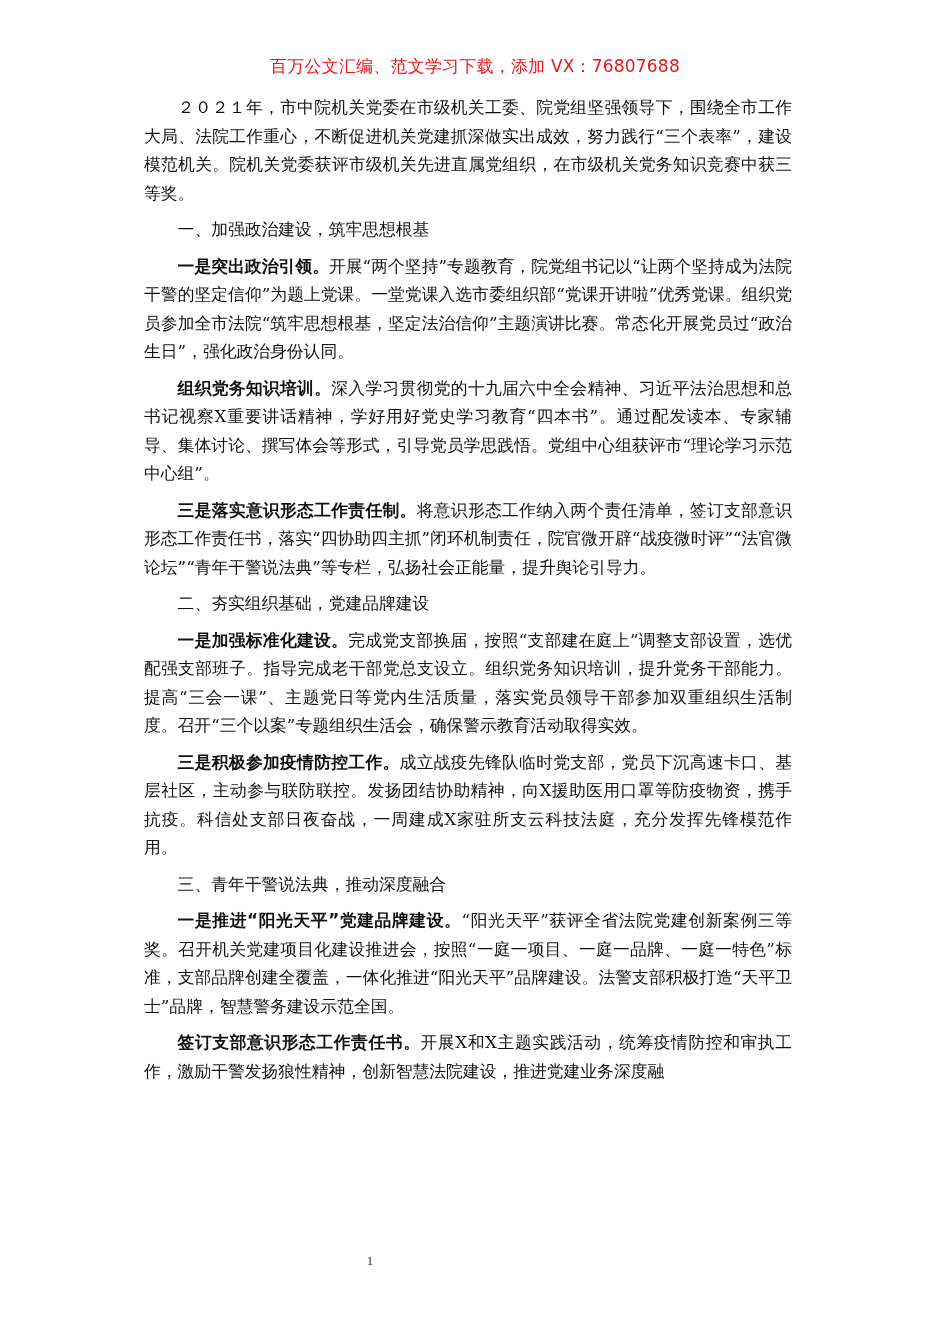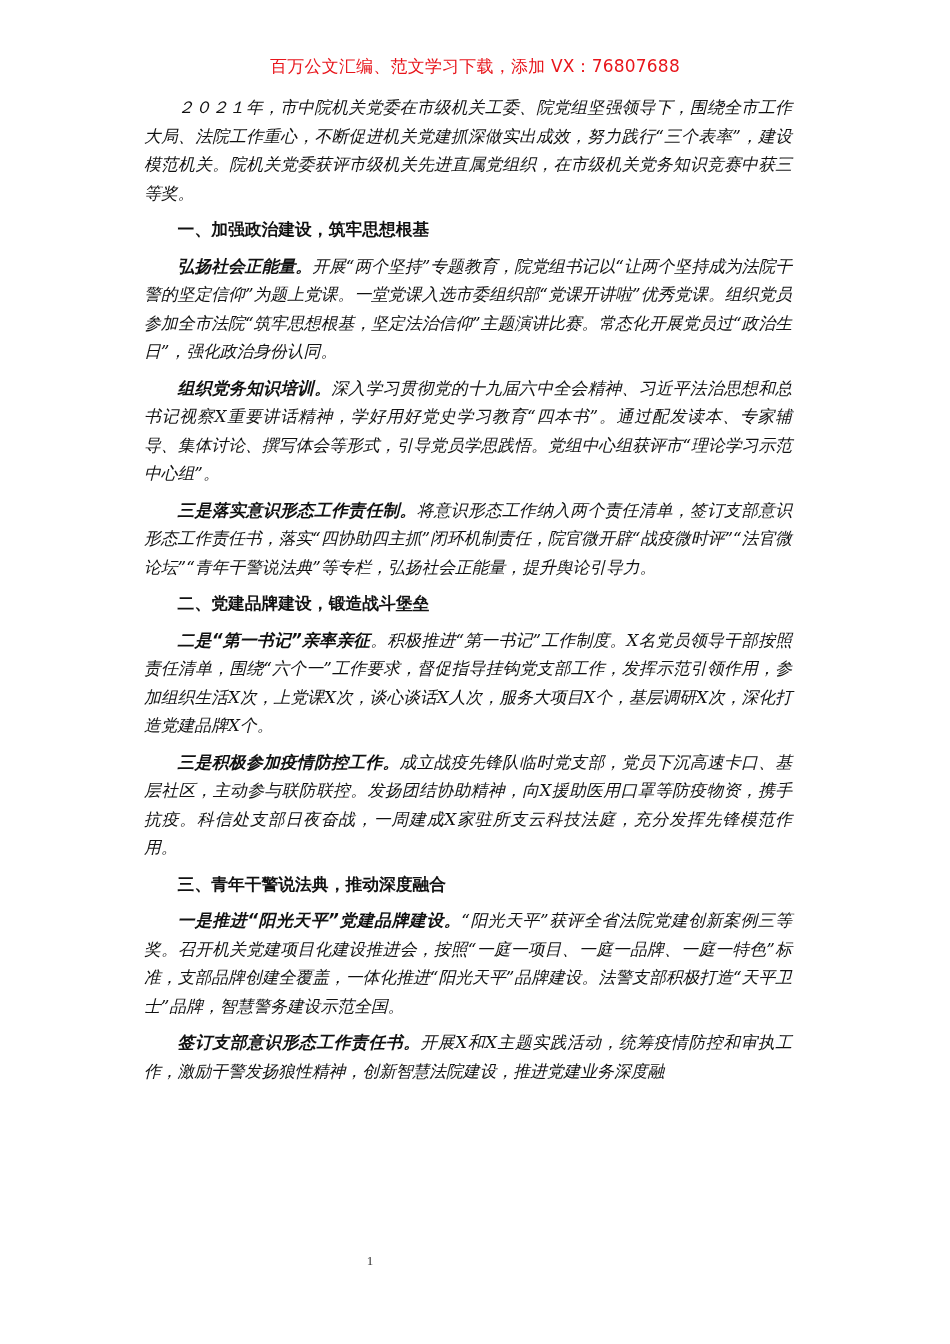--- a/index.html
+++ b/index.html
@@ -9,47 +9,47 @@
       position: absolute; left: 0; top: 46px; width: 950px; text-align: center;
       color: #e8151b; font-family: "DejaVu Sans", "Liberation Sans", sans-serif;
       font-size: 17px; line-height: 26px; letter-spacing: 0.2px;
     }
     .content {
       position: absolute; left: 144px; top: 86px; width: 664px;
       font-family: "DejaVu Serif", "Liberation Serif", serif;
       font-size: 16.8px; color: #111; line-height: 28.5px;
       text-align: justify;
     }
-    .para { margin: 0 16px 8px 0; text-indent: 2em; text-align: justify; font-style: italic; }
-    .heading { margin: 0 0 8px 0; text-indent: 2em; font-family: "DejaVu Sans", "Liberation Sans", sans-serif; font-weight: bold; }
+    .para { margin: 0 16px 8px 0; text-indent: 2em; text-align: justify; }
+    .heading { margin: 0 0 8px 0; text-indent: 2em; font-family: "DejaVu Sans", "Liberation Sans", sans-serif; font-weight: normal; }
     .lead { font-family: "DejaVu Sans", "Liberation Sans", sans-serif; font-weight: bold; }
     .page-number {
       position: absolute; left: 360px; top: 1246px; width: 20px; text-align: center;
       font-family: "Liberation Serif", serif; font-size: 13px; color: #333;
     }
   </style>
 </head>
 <body>
 
 <div class="page">
   <div class="watermark">百万公文汇编、范文学习下载，添加 VX：76807688</div>
 
   <div class="content">
     <p class="para">２０２１年，市中院机关党委在市级机关工委、院党组坚强领导下，围绕全市工作大局、法院工作重心，不断促进机关党建抓深做实出成效，努力践行“三个表率”，建设模范机关。院机关党委获评市级机关先进直属党组织，在市级机关党务知识竞赛中获三等奖。</p>
 
     <div>
       <p class="heading">一、加强政治建设，筑牢思想根基</p>
-      <p class="para"><span class="lead">弘扬社会正能量。</span><span>开展“两个坚持”专题教育，院党组书记以“让两个坚持成为法院干警的坚定信仰”为题上党课。一堂党课入选市委组织部“党课开讲啦”优秀党课。组织党员参加全市法院“筑牢思想根基，坚定法治信仰”主题演讲比赛。常态化开展党员过“政治生日”，强化政治身份认同。</span></p>
+      <p class="para"><span class="lead">一是突出政治引领。</span><span>开展“两个坚持”专题教育，院党组书记以“让两个坚持成为法院干警的坚定信仰”为题上党课。一堂党课入选市委组织部“党课开讲啦”优秀党课。组织党员参加全市法院“筑牢思想根基，坚定法治信仰”主题演讲比赛。常态化开展党员过“政治生日”，强化政治身份认同。</span></p>
       <p class="para"><span class="lead">组织党务知识培训。</span><span>深入学习贯彻党的十九届六中全会精神、习近平法治思想和总书记视察X重要讲话精神，学好用好党史学习教育“四本书”。通过配发读本、专家辅导、集体讨论、撰写体会等形式，引导党员学思践悟。党组中心组获评市“理论学习示范中心组”。</span></p>
       <p class="para"><span class="lead">三是落实意识形态工作责任制。</span><span>将意识形态工作纳入两个责任清单，签订支部意识形态工作责任书，落实“四协助四主抓”闭环机制责任，院官微开辟“战疫微时评”“法官微论坛”“青年干警说法典”等专栏，弘扬社会正能量，提升舆论引导力。</span></p>
     </div>
 
     <div>
-      <p class="heading">二、党建品牌建设，锻造战斗堡垒</p>
-      <p class="para"><span class="lead">二是“第一书记”亲率亲征</span><span>。积极推进“第一书记”工作制度。X名党员领导干部按照责任清单，围绕“六个一”工作要求，督促指导挂钩党支部工作，发挥示范引领作用，参加组织生活X次，上党课X次，谈心谈话X人次，服务大项目X个，基层调研X次，深化打造党建品牌X个。</span></p>
+      <p class="heading">二、夯实组织基础，党建品牌建设</p>
+      <p class="para"><span class="lead">一是加强标准化建设。</span><span>完成党支部换届，按照“支部建在庭上”调整支部设置，选优配强支部班子。指导完成老干部党总支设立。组织党务知识培训，提升党务干部能力。提高“三会一课”、主题党日等党内生活质量，落实党员领导干部参加双重组织生活制度。召开“三个以案”专题组织生活会，确保警示教育活动取得实效。</span></p>
       <p class="para"><span class="lead">三是积极参加疫情防控工作。</span><span>成立战疫先锋队临时党支部，党员下沉高速卡口、基层社区，主动参与联防联控。发扬团结协助精神，向X援助医用口罩等防疫物资，携手抗疫。科信处支部日夜奋战，一周建成X家驻所支云科技法庭，充分发挥先锋模范作用。</span></p>
     </div>
 
     <div>
       <p class="heading">三、青年干警说法典，推动深度融合</p>
       <p class="para"><span class="lead">一是推进“阳光天平”党建品牌建设。</span><span>“阳光天平”获评全省法院党建创新案例三等奖。召开机关党建项目化建设推进会，按照“一庭一项目、一庭一品牌、一庭一特色”标准，支部品牌创建全覆盖，一体化推进“阳光天平”品牌建设。法警支部积极打造“天平卫士”品牌，智慧警务建设示范全国。</span></p>
       <p class="para"><span class="lead">签订支部意识形态工作责任书。</span><span>开展X和X主题实践活动，统筹疫情防控和审执工作，激励干警发扬狼性精神，创新智慧法院建设，推进党建业务深度融</span></p>
     </div>
   </div>
 

